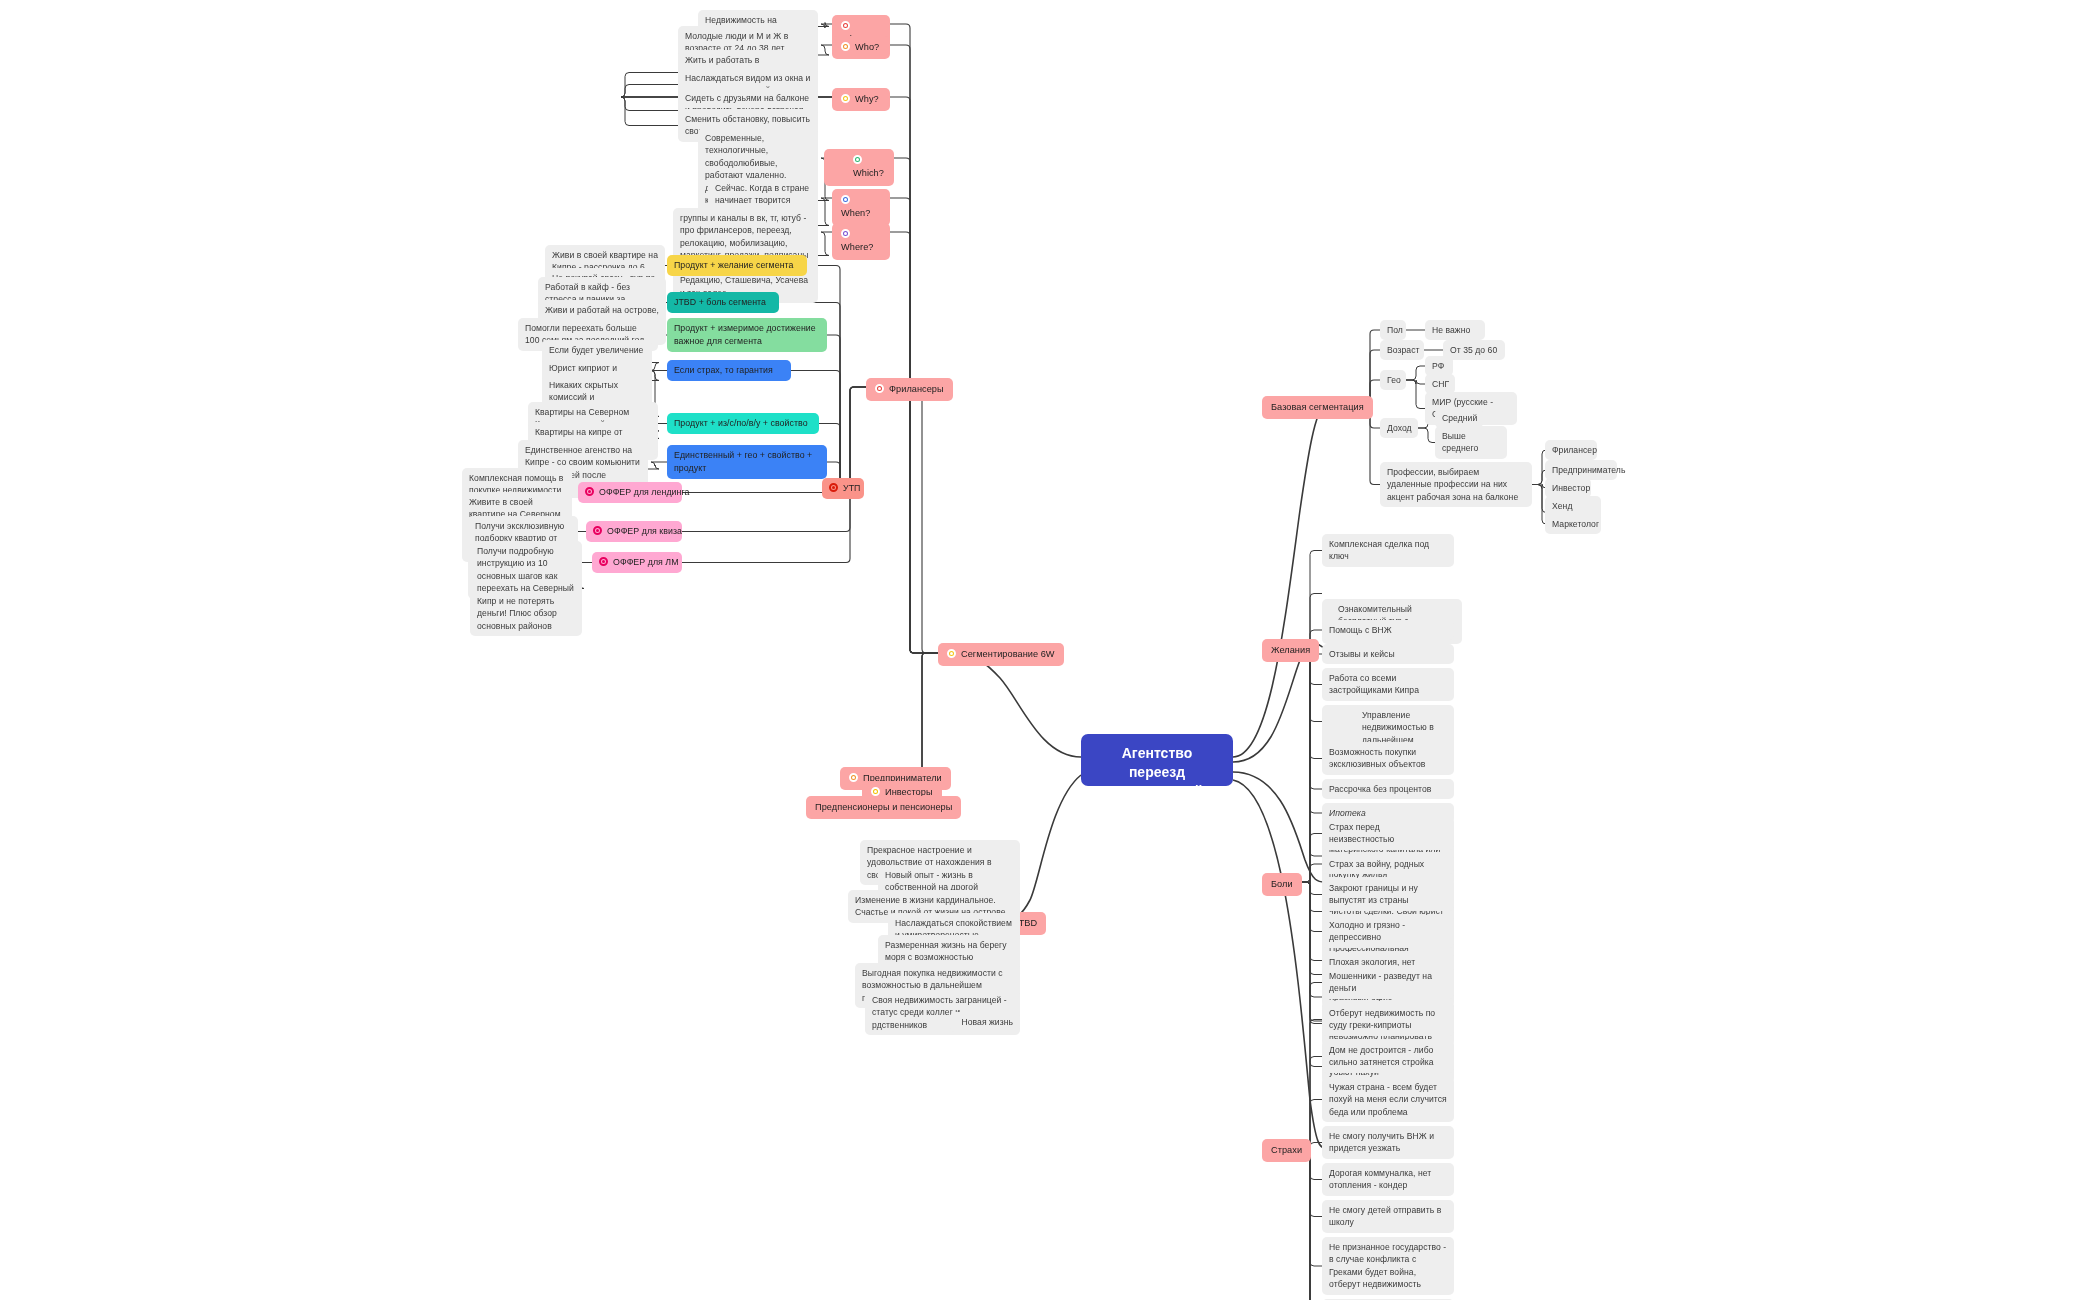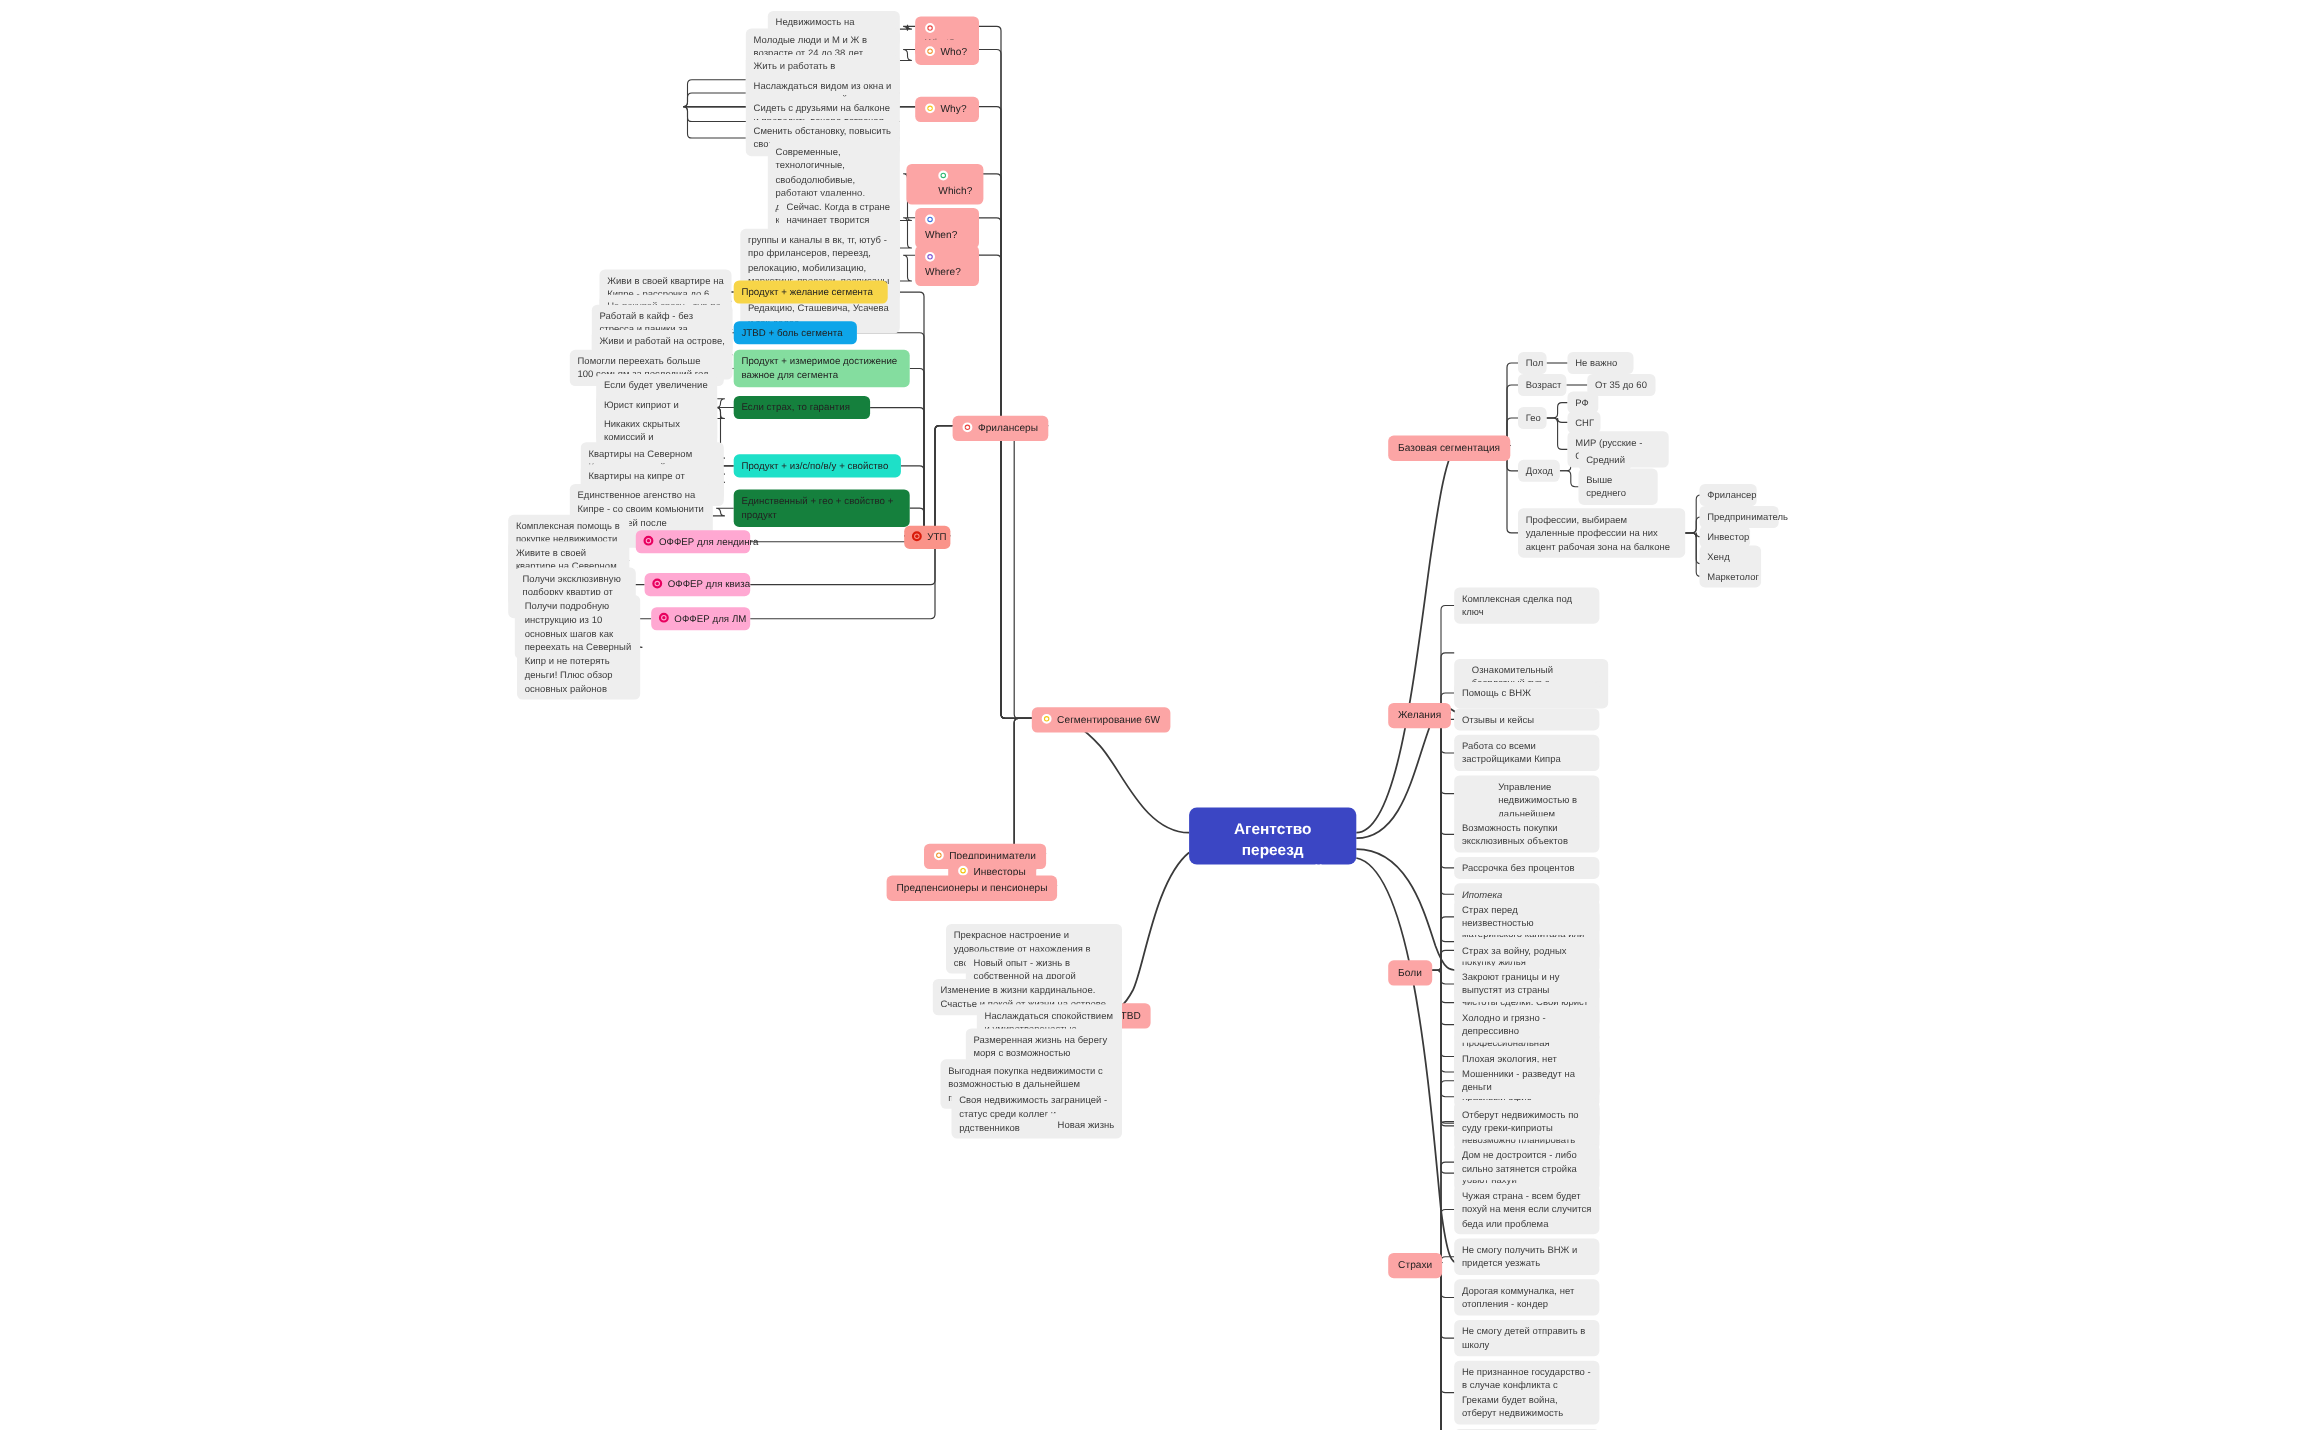--- a/index.html
+++ b/index.html
@@ -21,23 +21,23 @@
   .c-red .ico{background:#e8413c;}
   .c-orange .ico{background:#f0922b;}
   .c-yellow .ico{background:#f5c518;}
   .c-green .ico{background:#2eb872;}
   .c-blue .ico{background:#3b6fe0;}
   .c-purple .ico{background:#7b52d3;}
   .c-gold .ico{background:#f2c200;}
 
   
   .n-yellow{background:#f7d548;color:#222;font-size:8.8px;}
-  .n-red{background:#0ea5e9;color:#222;font-size:8.8px;}
+  .n-red{background:#14b8a6;color:#222;font-size:8.8px;}
   .n-green{background:#84dd9f;color:#222;font-size:8.8px;}
-  .n-blue{background:#15803d;color:#222;font-size:8.8px;}
+  .n-blue{background:#3b82f6;color:#222;font-size:8.8px;}
   .n-teal{background:#1ee0c8;color:#222;font-size:8.8px;}
   .n-pink{background:#ffa8d2;color:#222;font-size:8.8px;}
   .n-salmon{background:#fa9389;color:#222;font-size:8.8px;}
 
   .n-pink .ico{background:transparent;border:2px solid #e8005f;}
   .n-pink .ico::after{background:#e8005f;}
   .n-salmon .ico{background:transparent;border:2px solid #d91c0b;}
   .n-salmon .ico::after{background:#d91c0b;}
 
   .central{position:absolute;background:#3b46c4;color:#fff;border-radius:7px;

